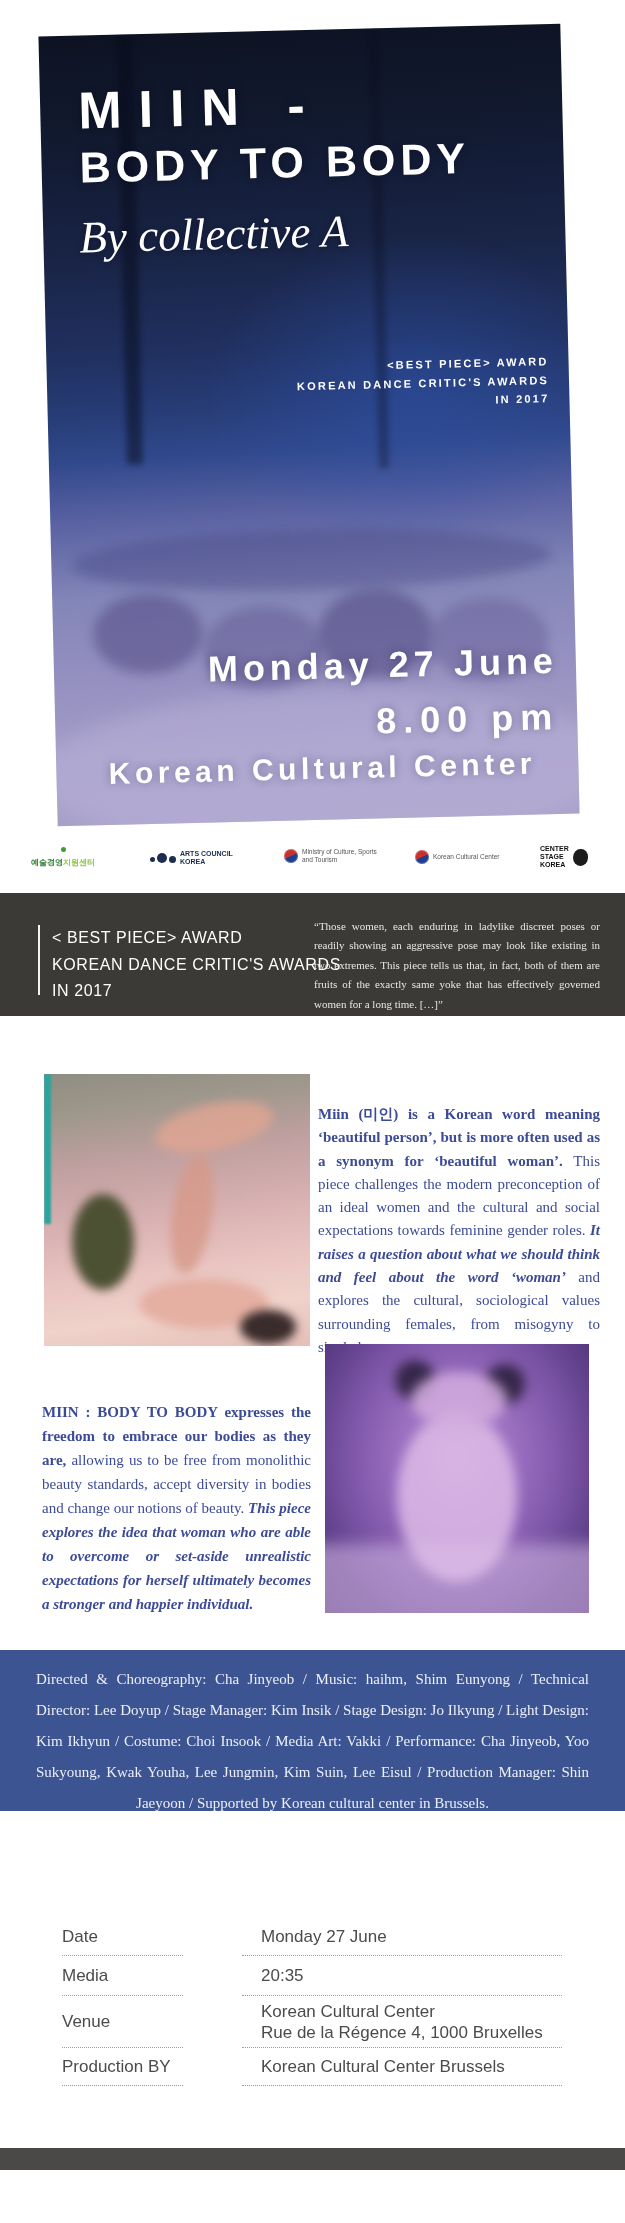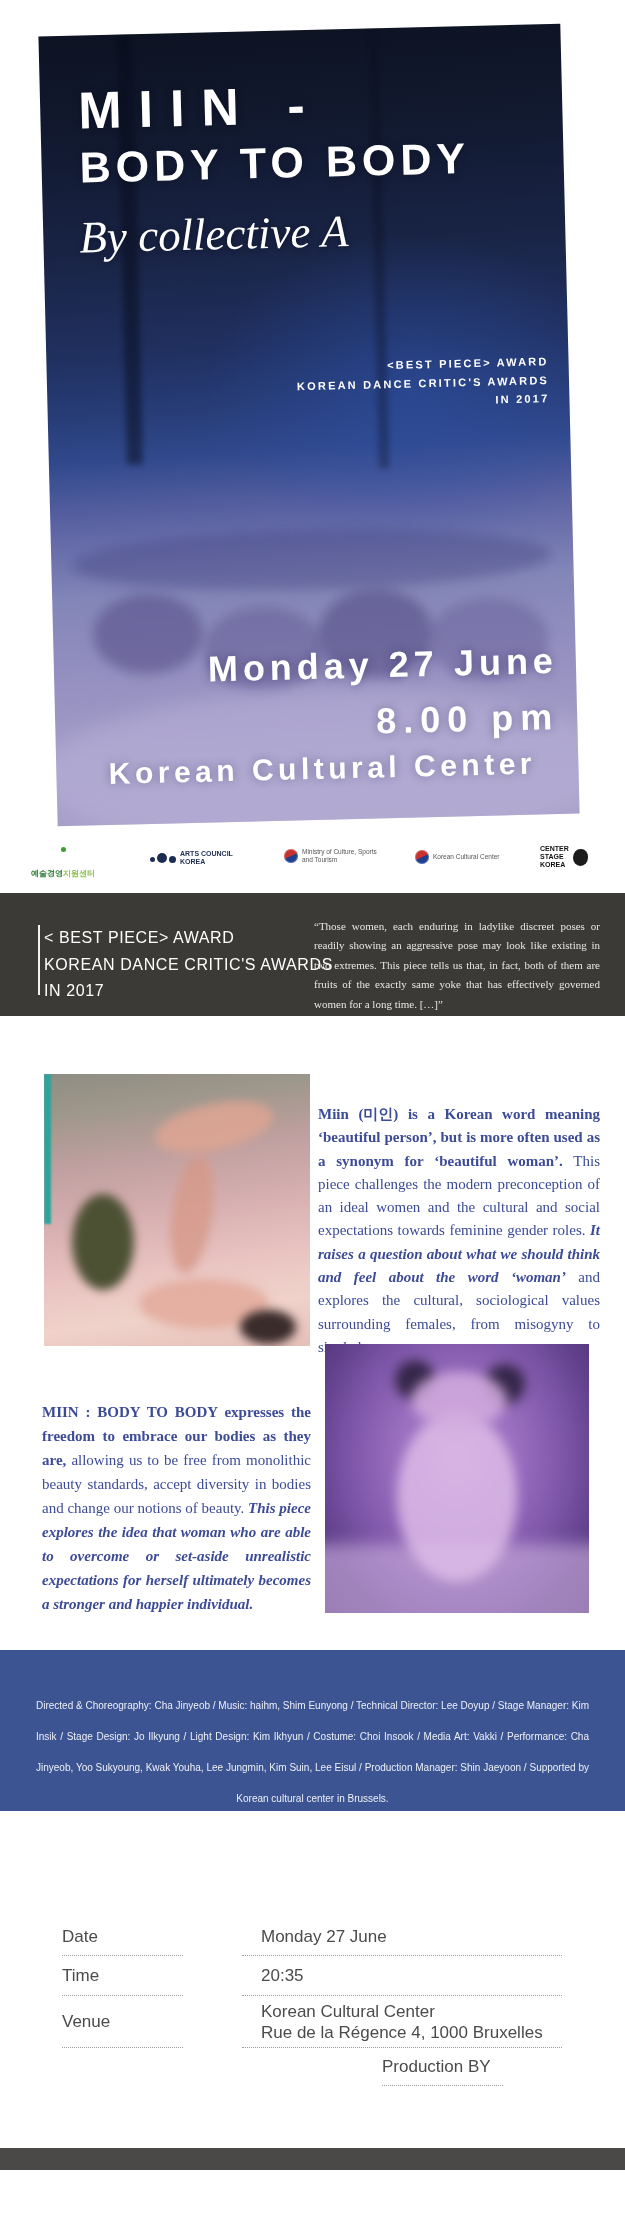--- a/index.html
+++ b/index.html
@@ -37,21 +37,21 @@
       letter-spacing:2.2px;line-height:18.5px;}
   .pdate{right:18px;top:616px;font-size:36px;font-weight:700;letter-spacing:5px;
       text-shadow:0 0 10px rgba(20,20,60,.35);}
   .ptime{right:18px;top:672px;font-size:36px;font-weight:700;letter-spacing:7px;
       text-shadow:0 0 10px rgba(20,20,60,.35);}
   .pvenue{left:20px;right:10px;top:722px;text-align:center;font-size:30px;font-weight:700;
       letter-spacing:4.5px;text-shadow:0 0 10px rgba(20,20,60,.35);}
 
   
   .logo{position:absolute;display:flex;align-items:center;gap:4px;}
-  .logo-kams{left:31px;top:847px;flex-direction:column;gap:17px;}
+  .logo-kams{left:31px;top:847px;flex-direction:column;gap:6px;}
   .kams-sprout{width:5px;height:5px;border-radius:50%;background:#3f9b35;}
   .kams-text{font-size:8px;font-weight:700;line-height:9px;white-space:nowrap;}
   .kams-text .k1{color:#2e7d32;} .kams-text .k2{color:#8bc34a;}
   .logo-ack{left:150px;top:850px;}
   .ack-dots{position:relative;width:26px;height:16px;}
   .ack-dots i{position:absolute;border-radius:50%;background:#1b2d50;}
   .ack-dots .d1{left:0;top:7px;width:5px;height:5px;}
   .ack-dots .d2{left:7px;top:3px;width:10px;height:10px;}
   .ack-dots .d3{left:19px;top:6px;width:7px;height:7px;}
   .ack-text{font-size:7px;font-weight:700;color:#1b2d50;line-height:8px;white-space:pre-line;}
@@ -60,21 +60,21 @@
   .logo-ministry{left:284px;top:848px;}
   .logo-kcc{left:415px;top:850px;}
   .gov-text{font-size:6.5px;color:#555;line-height:8px;white-space:pre-line;}
   .logo-csk{left:540px;top:845px;}
   .csk-text{font-size:7px;font-weight:700;color:#111;line-height:8px;white-space:pre-line;}
   .csk-stamp{width:15px;height:17px;border-radius:50% 45% 50% 48%;background:#1c1c1c;}
 
   
   .award-band{position:absolute;left:0;top:893px;width:625px;height:123px;background:#3b3a37;}
   .award-vline{position:absolute;left:38px;top:32px;width:2px;height:70px;background:#f2f2f0;}
-  .award-lines{position:absolute;left:44px;top:32px;color:#fefefe;font-size:16px;
+  .award-lines{position:absolute;left:52px;top:32px;color:#fefefe;font-size:16px;
       letter-spacing:.6px;line-height:26.5px;}
   .band-quote{position:absolute;left:314px;top:24px;width:286px;color:#e9e7e3;
       font-family:"Liberation Serif",serif;font-size:11px;line-height:19.4px;text-align:justify;}
 
   
   .photo{position:absolute;overflow:hidden;}
   .photo1{left:44px;top:1074px;width:266px;height:272px;
       background:linear-gradient(172deg,#8f8d82 0%,#9e978b 14%,#c0a0a0 32%,#d9b1b2 52%,#eac5c2 70%,#efd2ca 84%,#e5bfb8 100%);}
   .photo1 .shape{position:absolute;border-radius:50%;filter:blur(5px);}
   .ph1-olive{left:28px;top:120px;width:62px;height:96px;background:#4d5134;border-radius:40% 40% 45% 45%;}
@@ -92,22 +92,22 @@
   .ph2-hair{left:70px;top:16px;width:40px;height:40px;background:rgba(44,32,62,.9);}
   .ph2-hair2{left:160px;top:20px;width:40px;height:40px;background:rgba(44,32,62,.9);}
 
   .para{position:absolute;font-family:"Liberation Serif",serif;color:#3c4b97;text-align:justify;}
   .para b{font-weight:700;} .para .bi{font-weight:700;font-style:italic;}
   .p1{left:318px;top:1088px;width:282px;font-size:15px;line-height:23.3px;}
   .p2{left:42px;top:1385px;width:269px;font-size:15px;line-height:24px;}
 
   
   .credits-band{position:absolute;left:0;top:1650px;width:625px;height:161px;background:#3d5492;}
-  .credits-text{position:absolute;left:36px;top:40px;width:553px;color:#eceff7;
-      font-family:Liberation Sans, sans-serif;font-size:10px;line-height:31px;
+  .credits-text{position:absolute;left:36px;top:14px;width:553px;color:#eceff7;
+      font-family:Liberation Serif, serif;font-size:15px;line-height:31px;
       text-align:justify;text-align-last:center;}
 
   
   .details{position:absolute;left:62px;top:1918px;width:500px;color:#4b4b4b;font-size:17px;}
   .drow{display:flex;}
   .dlabel{width:121px;display:flex;align-items:center;border-bottom:1px dotted #9b9b9b;
       white-space:pre-line;line-height:21px;}
   .dgap{width:59px;}
   .dvalue{flex:1;display:flex;align-items:center;border-bottom:1px dotted #9b9b9b;
       padding-left:19px;white-space:pre-line;line-height:21px;}
@@ -208,31 +208,32 @@
     <div class="credits-text">Directed &amp; Choreography: Cha Jinyeob / Music: haihm, Shim Eunyong / Technical Director: Lee Doyup / Stage Manager: Kim Insik / Stage Design: Jo Ilkyung / Light Design: Kim Ikhyun / Costume: Choi Insook / Media Art: Vakki / Performance: Cha Jinyeob, Yoo Sukyoung, Kwak Youha, Lee Jungmin, Kim Suin, Lee Eisul / Production Manager: Shin Jaeyoon / Supported by Korean cultural center in Brussels.</div>
   </div>
 
   <div class="details">
     <div class="drow h38">
       <div class="dlabel">Date</div>
       <div class="dgap"></div>
       <div class="dvalue">Monday 27 June</div>
     </div>
     <div class="drow h40">
-      <div class="dlabel">Time</div>
+      <div class="dlabel">Media</div>
       <div class="dgap"></div>
       <div class="dvalue">20:35</div>
     </div>
     <div class="drow h52">
       <div class="dlabel">Venue</div>
       <div class="dgap"></div>
       <div class="dvalue">Korean Cultural Center
 Rue de la Régence 4, 1000 Bruxelles</div>
     </div>
     <div class="drow h36">
       <div class="dlabel">Production BY</div>
       <div class="dgap"></div>
+      <div class="dvalue">Korean Cultural Center Brussels</div>
     </div>
   </div>
 
   <div class="footer-bar"></div>
 
 </div>
 
 </body></html>

